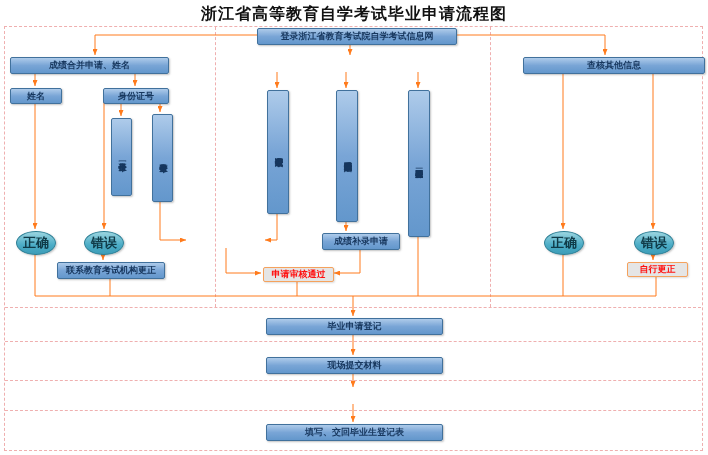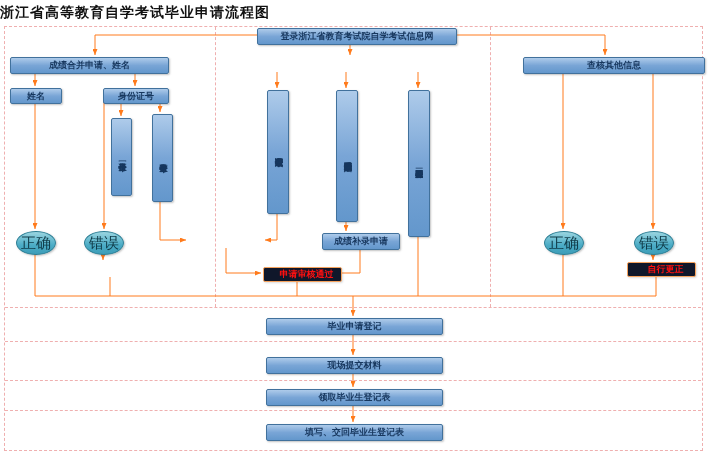--- a/index.html
+++ b/index.html
@@ -1,35 +1,35 @@
 <!DOCTYPE html>
 <html><head>
 <meta charset="utf-8">
 <style>
   html,body { margin:0; padding:0; background:#ffffff; font-family:"Liberation Sans", sans-serif; }
   .canvas { position:relative; width:708px; height:455px; background:#ffffff; overflow:hidden; }
-  .title { position:absolute; top:4px; left:0; width:100%; text-align:left;
-           font-size:14px; font-weight:bold; color:#111; letter-spacing:1px; }
+  .title { position:absolute; top:4px; left:0; width:100%; text-align:center;
+           font-size:16px; font-weight:bold; color:#111; letter-spacing:1px; }
   .frame { position:absolute; border:1px dashed #efafaf; }
   .hsep  { position:absolute; border-top:1px dashed #efafaf; height:0; }
   .vsep  { position:absolute; border-left:1px dashed #efafaf; width:0; }
   .box { position:absolute; display:flex; align-items:center; justify-content:center;
          background:linear-gradient(180deg,#aecbea 0%,#79a5d6 50%,#6397cc 100%);
          border:1px solid #41719c; border-radius:2px; color:#17375e; font-weight:bold;
          font-size:9px; line-height:1; text-align:right;
          box-shadow:1px 1px 2px rgba(80,80,80,.35); }
   .vbox { writing-mode:vertical-rl; text-orientation:upright; font-size:8px; padding:2px 0; }
   .v18  { font-size:7.5px; }
   .ellipse { position:absolute; display:flex; align-items:center; justify-content:center;
          background:linear-gradient(180deg,#9bd5e0 0%,#4bacc6 60%,#3d9db8 100%);
-         border:1px solid #2e7f95; border-radius:50%; color:#0f3a47; font-weight:normal;
-         font-size:15px; box-shadow:1px 1px 2px rgba(80,80,80,.35); }
+         border:1px solid #2e7f95; border-radius:50%; color:#0f3a47; font-weight:bold;
+         font-size:13px; box-shadow:1px 1px 2px rgba(80,80,80,.35); }
   .alert { position:absolute; display:flex; align-items:center; justify-content:center;
-         background:#0f172a; border:1px solid #f5a25d; border-radius:2px; color:#ff1010;
-         font-weight:bold; font-size:9px; box-shadow:1px 1px 2px rgba(120,120,120,.25);padding-left:8px; }
+         background:#e5e5e5; border:1px solid #f5a25d; border-radius:2px; color:#ff1010;
+         font-weight:bold; font-size:9px; box-shadow:1px 1px 2px rgba(120,120,120,.25); }
   svg.arrows { position:absolute; left:0; top:0; pointer-events:none; }
 </style>
 </head>
 <body>
 
 <div class="canvas">
 
   <div class="title">浙江省高等教育自学考试毕业申请流程图</div>
 
   <div class="frame" style="left:4px;top:26px;width:697px;height:423px"></div>
@@ -84,30 +84,30 @@
 
   <div class="box" style="left:257px;top:28px;width:198px;height:15px">登录浙江省教育考试院自学考试信息网</div>
 
   <div class="box" style="left:10px;top:57px;width:157px;height:15px">成绩合并申请、姓名</div>
   <div class="box" style="left:10px;top:88px;width:50px;height:14px">姓名</div>
   <div class="box" style="left:103px;top:88px;width:64px;height:14px">身份证号</div>
   <div class="box vbox" style="left:111px;top:118px;width:19px;height:72px">仅一个身份证号</div>
   <div class="box vbox" style="left:152px;top:114px;width:19px;height:82px">有数个身份证号</div>
   <div class="ellipse" style="left:16px;top:231px;width:38px;height:22px">正确</div>
   <div class="ellipse" style="left:84px;top:231px;width:38px;height:22px">错误</div>
+  <div class="box" style="left:57px;top:262px;width:106px;height:15px">联系教育考试机构更正</div>
 
   <div class="box vbox" style="left:267px;top:90px;width:20px;height:118px">有数个身份证号下有课程成绩</div>
   <div class="box vbox" style="left:336px;top:90px;width:20px;height:126px">有符合规定要求的课程成绩缺失</div>
   <div class="box vbox v18" style="left:408px;top:90px;width:20px;height:141px">有且只有一个正确身份证号下有课程成绩</div>
   <div class="box" style="left:322px;top:233px;width:76px;height:15px">成绩补录申请</div>
   <div class="alert" style="left:263px;top:267px;width:69px;height:13px">申请审核通过</div>
 
   <div class="box" style="left:523px;top:57px;width:180px;height:15px">查核其他信息</div>
   <div class="ellipse" style="left:544px;top:231px;width:38px;height:22px">正确</div>
   <div class="ellipse" style="left:634px;top:231px;width:38px;height:22px">错误</div>
   <div class="alert" style="left:627px;top:262px;width:59px;height:13px">自行更正</div>
 
   <div class="box" style="left:266px;top:357px;width:175px;height:15px">现场提交材料</div>
   <div class="box" style="left:266px;top:318px;width:175px;height:15px">毕业申请登记</div>
-  <div class="box" style="left:266px;top:389px;width:175px;height:15px">领取毕业生登记表</div>
   <div class="box" style="left:266px;top:424px;width:175px;height:15px">填写、交回毕业生登记表</div>
 
 </div>
 
 </body></html>

